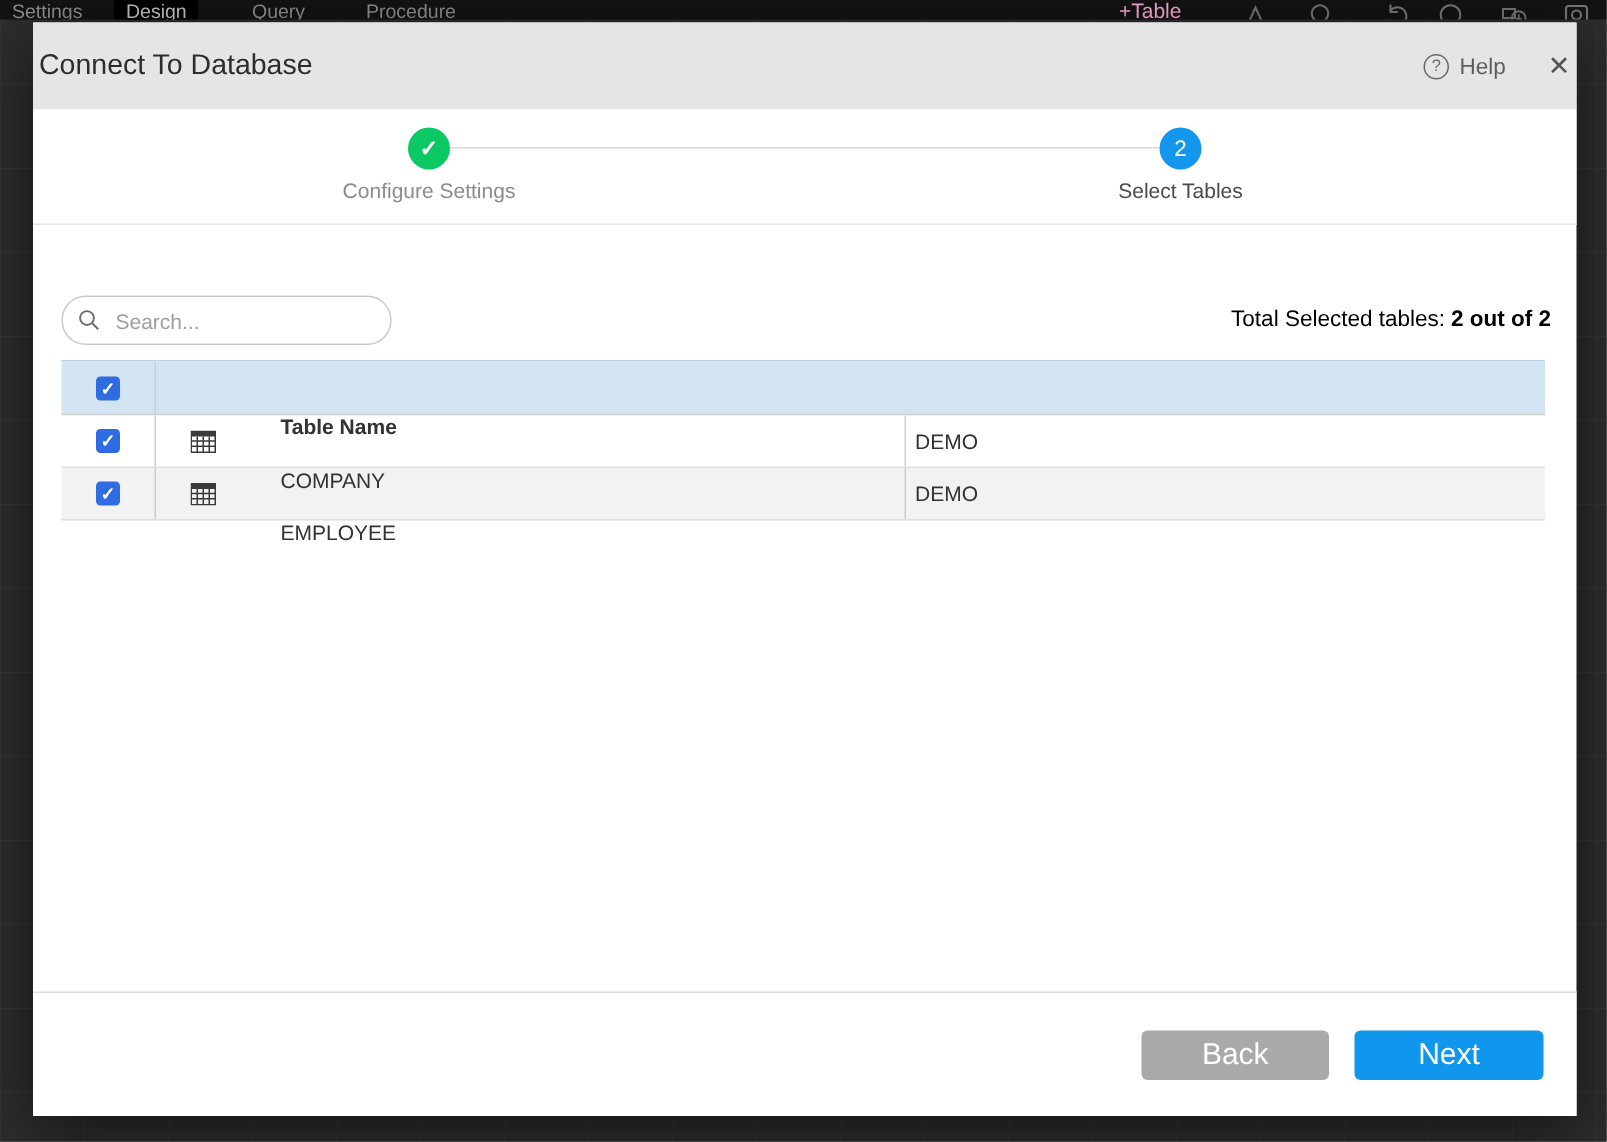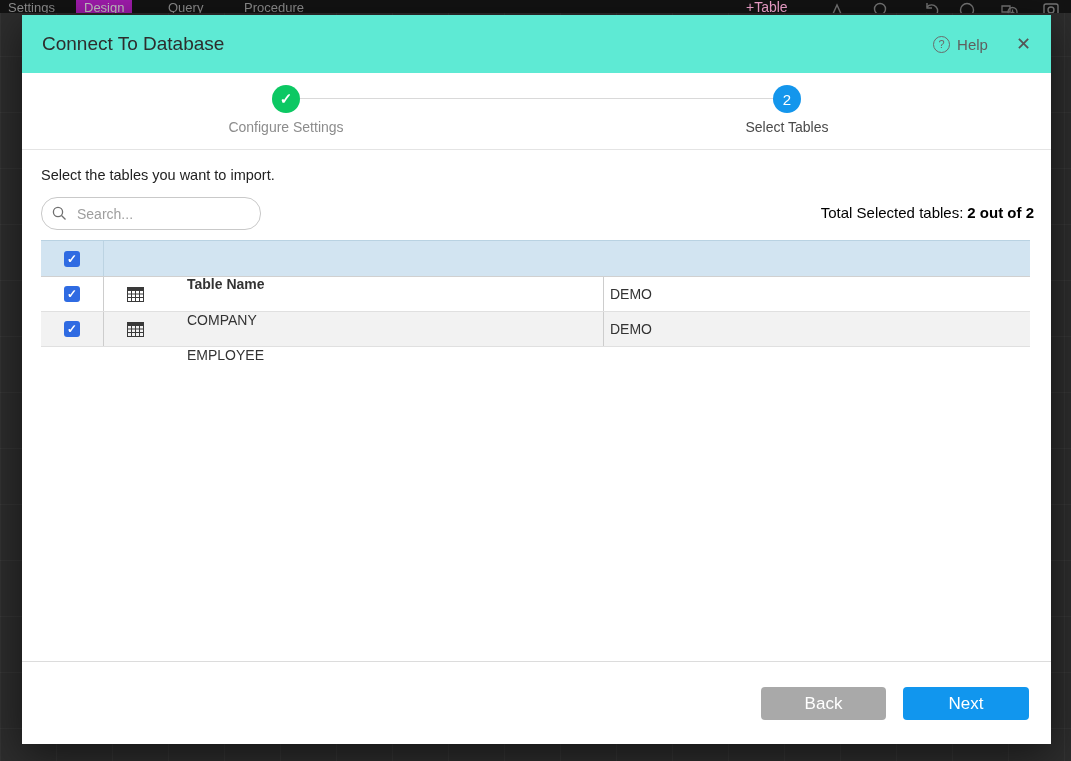--- a/index.html
+++ b/index.html
@@ -8,28 +8,28 @@
     font-family:"Liberation Sans", sans-serif;
     background-color:#2d2d2d;
     background-image:
       linear-gradient(rgba(255,255,255,0.035) 1px, transparent 1px),
       linear-gradient(90deg, rgba(255,255,255,0.035) 1px, transparent 1px);
     background-size:56px 56px;
   }
   
   .topbar{position:absolute;top:0;left:0;width:1071px;height:13px;background:#131313;overflow:hidden;z-index:1;padding-left:23px;}
   .topbar .tab{position:absolute;top:0;height:20px;line-height:15px;font-size:13px;color:#8f8f8f;padding:0 8px;}
-  .topbar .tab.active{background:#a21caf;color:#c8c8c8;}
+  .topbar .tab.active{background:#000000;color:#c8c8c8;}
   .topbar .addtable{position:absolute;top:0;left:746px;height:20px;line-height:15px;font-size:14px;color:#f9a8d4;}
   .topbar .tb-icon{position:absolute;top:1px;width:18px;height:18px;color:#6f6f6f;}
   .topbar .tb-icon svg{width:18px;height:18px;display:block;}
   
   .modal{position:absolute;left:22px;top:15px;width:1029px;height:729px;background:#ffffff;z-index:2;
          box-shadow:0 10px 40px rgba(0,0,0,0.55);}
-  .m-header{position:absolute;top:0;left:0;right:0;height:58px;background:#5eead4;display:flex;align-items:center;padding:0 20px;box-sizing:border-box;}
+  .m-header{position:absolute;top:0;left:0;right:0;height:58px;background:#e5e5e5;display:flex;align-items:center;padding:0 4px;box-sizing:border-box;}
   .m-title{font-size:19px;color:#2d2d2d;}
   .m-header-right{margin-left:auto;display:flex;align-items:center;gap:28px;}
   .help{display:flex;align-items:center;gap:7px;color:#5f5f5f;font-size:15px;cursor:pointer;}
   .help-circle{width:17px;height:17px;border:1.5px solid #6a6a6a;border-radius:50%;display:flex;align-items:center;justify-content:center;font-size:11px;color:#6a6a6a;box-sizing:border-box;}
   .close-x{font-size:18px;color:#555;cursor:pointer;line-height:1;}
   
   .stepper{position:absolute;top:58px;left:0;right:0;height:76px;border-bottom:1px solid #e4e4e4;background:#fff;}
   .step-line{position:absolute;top:25px;left:278px;width:473px;height:1px;background:#d9d9d9;}
   .step-circle{position:absolute;top:12px;width:28px;height:28px;border-radius:50%;display:flex;align-items:center;justify-content:center;color:#fff;}
   .step-circle.done{left:250px;background:#0cc863;font-size:15px;font-weight:bold;}
@@ -55,21 +55,21 @@
   .c1{width:63px;display:flex;align-items:center;justify-content:center;box-sizing:border-box;border-left:1px solid #cdcdcd;}
   .c2{width:437px;display:flex;align-items:center;padding-left:20px;box-sizing:border-box;border-left:1px solid #cdcdcd;margin-top:43px;}
   .c3{flex:1;display:flex;align-items:center;padding-left:6px;box-sizing:border-box;border-left:1px solid #cdcdcd;}
   .hdr .c1{border-left:1px solid #bcd3e2;}
   .hdr .c2{border-left:1px solid #bcd3e2;}
   .hdr .c3{border-left:1px solid #bcd3e2;}
   .cbx{width:16px;height:16px;border-radius:3px;background:#2f6be2;color:#fff;font-size:12px;font-weight:bold;display:flex;align-items:center;justify-content:center;cursor:pointer;line-height:1;}
   .grid-ic svg{display:block;}
   
   .m-footer{position:absolute;left:0;right:0;top:646px;bottom:0;border-top:1px solid #dcdcdc;background:#fff;}
-  .btn{position:absolute;top:25px;height:33px;border:none;border-radius:4px;color:#fff;font-size:17px;font-family:"Liberation Sans",sans-serif;cursor:pointer;}
+  .btn{position:absolute;top:25px;height:33px;border:none;border-radius:4px;color:#fff;font-size:20px;font-family:"Liberation Sans",sans-serif;cursor:pointer;}
   .btn.back{right:165px;width:125px;background:#a9a9a9;}
   .btn.next{right:22px;width:126px;background:#1196ee;}
 </style>
 </head>
 <body>
 
 <div class="screen">
 
   <div class="topbar">
     <span class="tab" style="left:0px">Settings</span>
@@ -128,21 +128,20 @@
     </div>
 
     <div class="stepper">
       <div class="step-line"></div>
       <div class="step-circle done">✓</div>
       <div class="step-circle active">2</div>
       <div class="step-label done">Configure Settings</div>
       <div class="step-label active">Select Tables</div>
     </div>
 
-    <div class="instruction">Select the tables you want to import.</div>
 
     <div class="searchbox">
       <svg viewBox="0 0 15 15">
           <circle cx="6" cy="6" r="4.6" stroke="#6f6f6f" stroke-width="1.3" fill="none"></circle>
           <path d="M9.5 9.5 L13.5 13.5" stroke="#6f6f6f" stroke-width="1.3"></path>
         </svg>
       <input type="text" placeholder="Search..." style="">
     </div>
 
     <div class="total">

